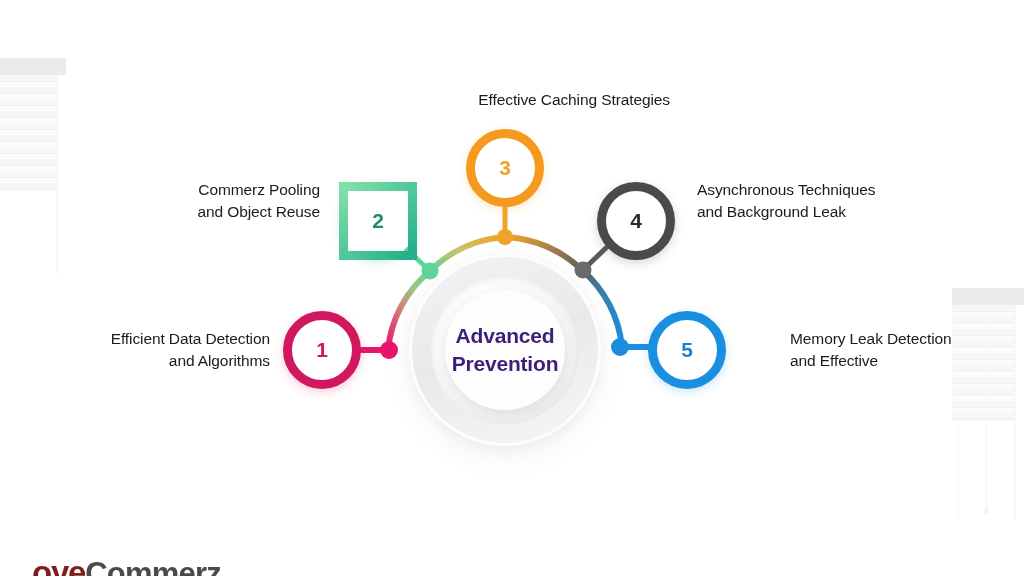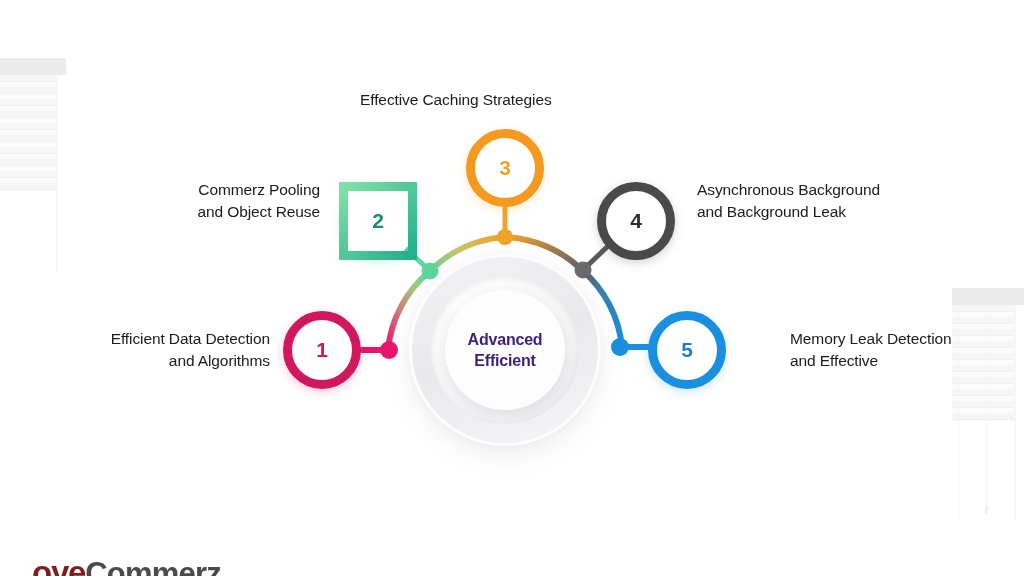--- a/index.html
+++ b/index.html
@@ -118,21 +118,21 @@
     border-radius: 50%;
     background: #fdfdfe;
     box-shadow: 0 3px 9px rgba(140,140,150,0.13);
     display: flex;
     align-items: center;
     justify-content: center;
   }
   .hub-label {
     text-align: center;
     color: #3b1f7a;
-    font-size: 16px;
+    font-size: 21px;
     font-weight: bold;
     line-height: 1.32;
     letter-spacing: -0.2px;
   }
 
   
   .node {
     position: absolute;
     width: 78px; height: 78px;
     border-radius: 50%;
@@ -161,21 +161,21 @@
   
   .label {
     position: absolute;
     color: #1b1b1b;
     font-size: 15.5px;
     line-height: 1.45;
     letter-spacing: -0.1px;
   }
   .label.right-align { text-align: right; }
   .label.left-align  { text-align: left; }
-  .label.center-align{ text-align: left; }
+  .label.center-align{ text-align: right; }
 
   #label-1 { left: 40px;  top: 328px; width: 230px; }
   #label-2 { left: 140px; top: 179px; width: 180px; }
   #label-3 { left: 360px; top: 89px;  width: 310px; }
   #label-4 { left: 697px; top: 179px; width: 240px; }
   #label-5 { left: 742px; top: 328px; width: 235px; margin-left: 48px; }
 
   
   .logo {
     position: absolute;
@@ -284,21 +284,21 @@
     <circle cx="583" cy="270" r="8.5" fill="#6a6a6e"></circle>
     <circle cx="620" cy="347" r="9" fill="#1a8fe0"></circle>
   </svg>
 
   <div class="hub">
     <div class="hub-ring-outer"></div>
     <div class="hub-ring-mid"></div>
     <div class="hub-core">
       <div class="hub-label">
         <div>Advanced</div>
-        <div>Efficient</div>
+        <div>Prevention</div>
       </div>
     </div>
   </div>
 
   <div class="node" id="node-1">
     <span class="node-num">1</span>
   </div>
   <div class="node" id="node-2">
     <span class="node-num">2</span>
   </div>
@@ -317,21 +317,21 @@
     <div>and Algorithms</div>
   </div>
   <div class="label right-align" id="label-2">
     <div>Commerz Pooling</div>
     <div>and Object Reuse</div>
   </div>
   <div class="label center-align" id="label-3">
     <div>Effective Caching Strategies</div>
   </div>
   <div class="label left-align" id="label-4">
-    <div>Asynchronous Background</div>
+    <div>Asynchronous Techniques</div>
     <div>and Background Leak</div>
   </div>
   <div class="label left-align" id="label-5">
     <div>Memory Leak Detection</div>
     <div>and Effective</div>
   </div>
 </div>
 
 <div class="logo">
   <div class="logo-row">

